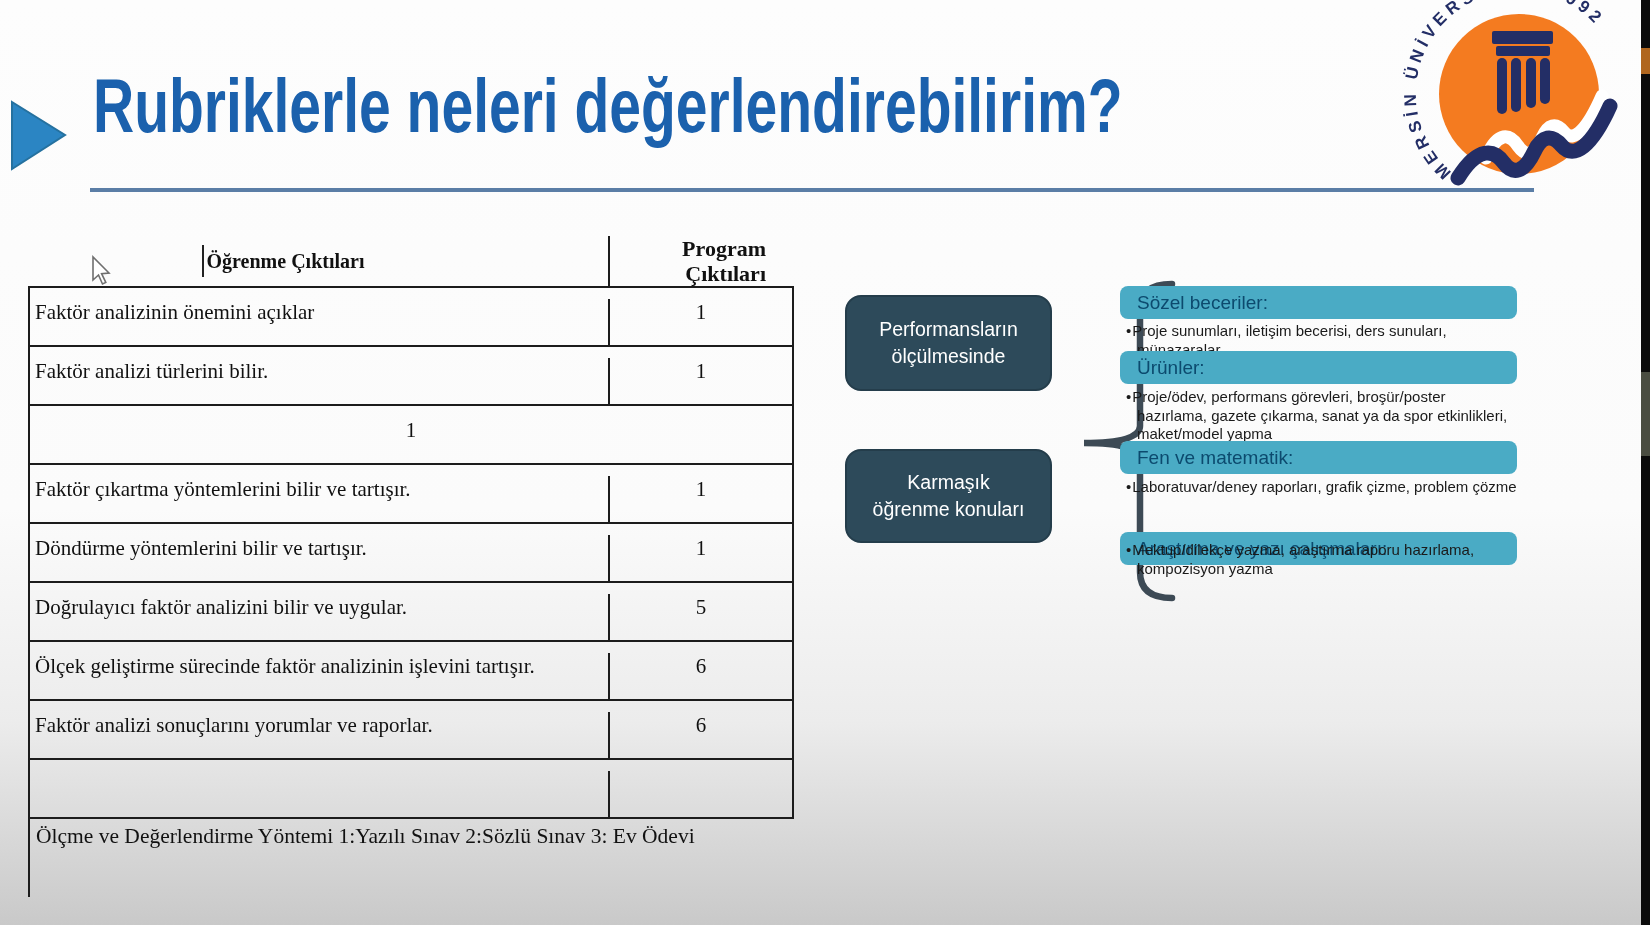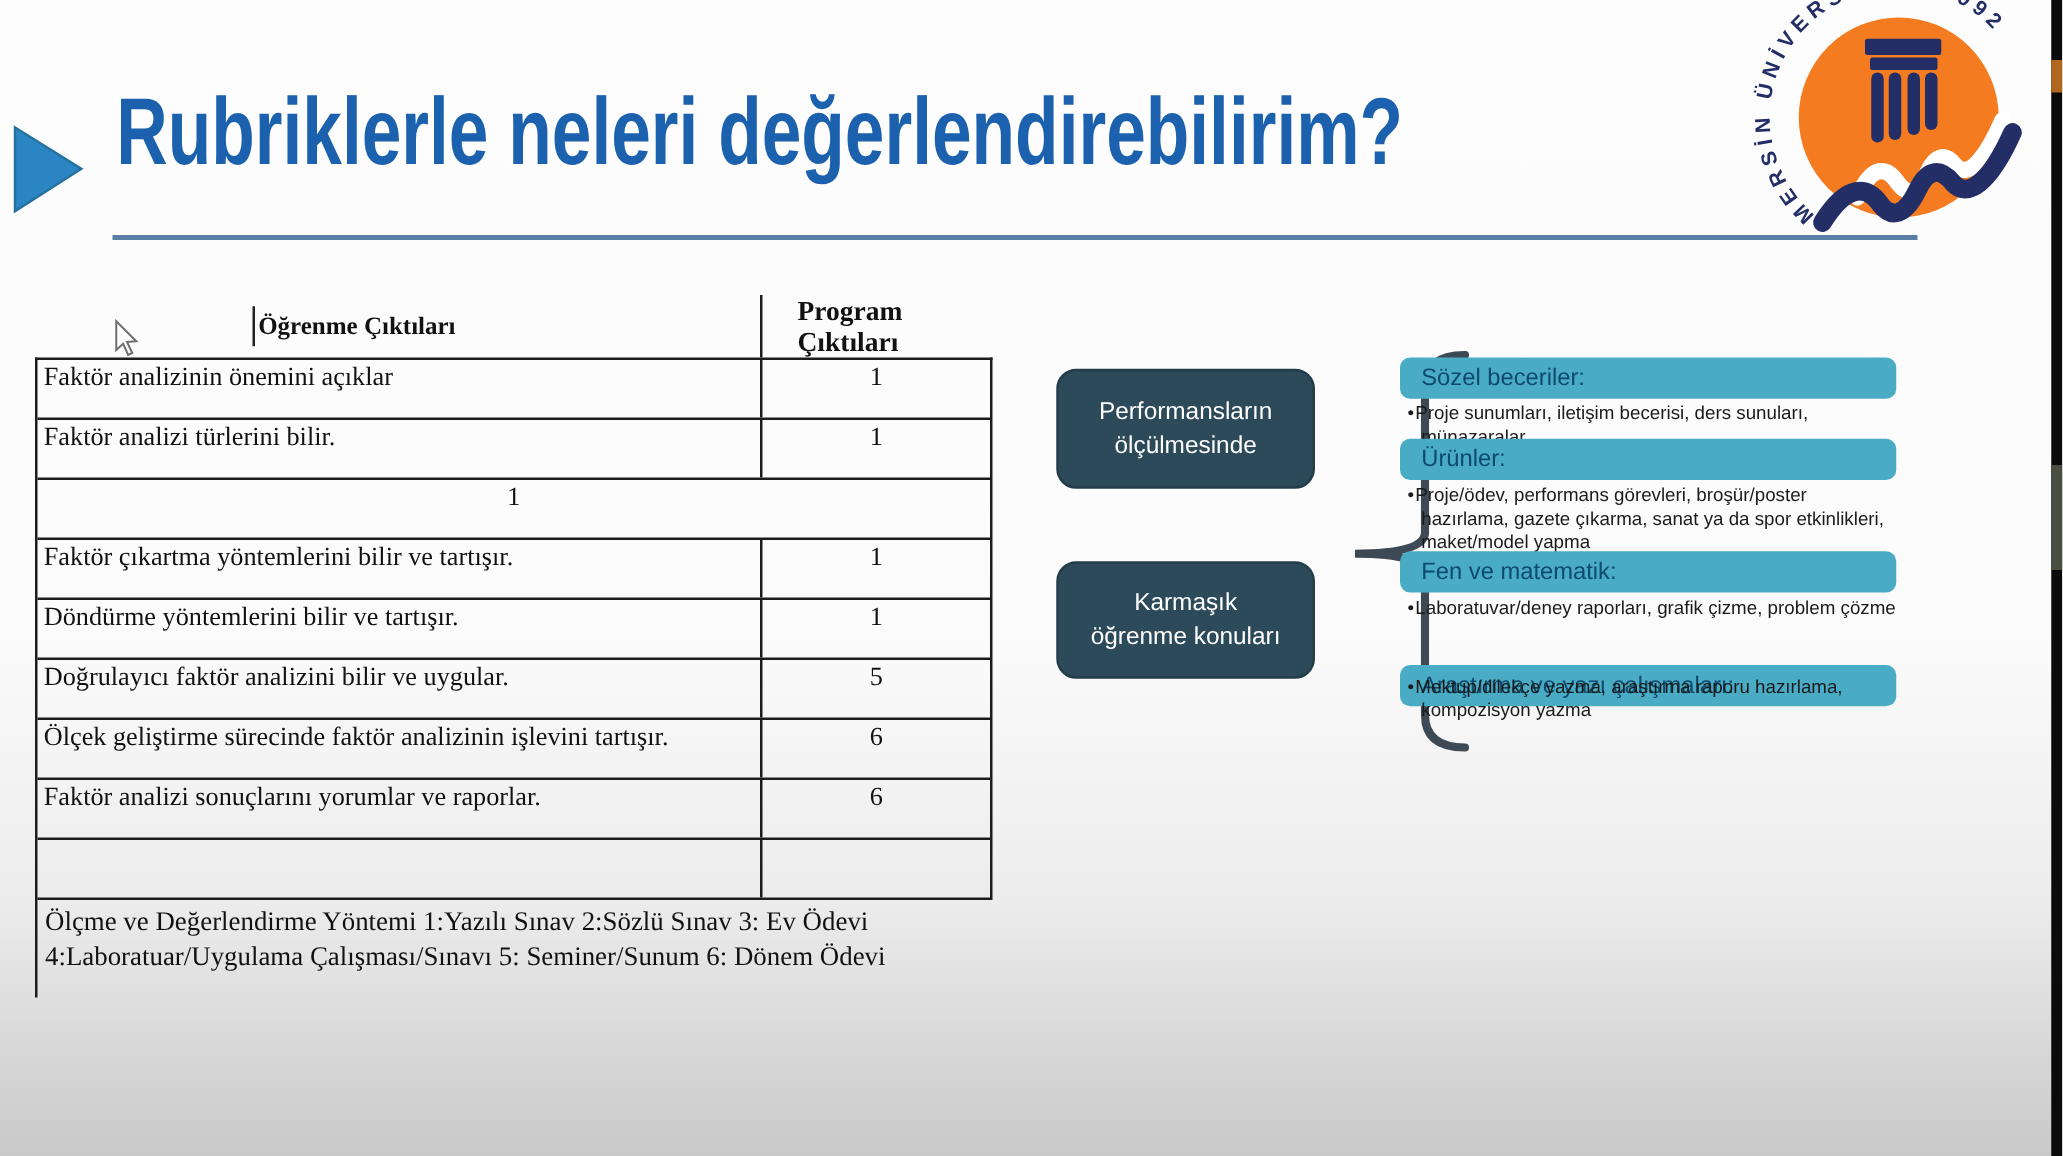--- a/index.html
+++ b/index.html
@@ -24,26 +24,26 @@
   .logo{ position:absolute; left:1336px; top:-6px; }
 
   
   .otable{ position:absolute; left:28px; top:236px; width:766px; font-family:"Liberation Serif", serif; color:#111; }
   .ot-header{ display:flex; height:50px; }
   .ot-header .c1{
     width:582px; border-right:2px solid #1c1c1c; display:flex; align-items:center; justify-content:center;
     padding-right:70px; font-weight:700; font-size:20px;
   }
   .ot-header .c2{
-    flex:1; display:flex; align-items:center; justify-content:center; text-align:left;
+    flex:1; display:flex; align-items:center; justify-content:center; text-align:right;
     font-weight:700; font-size:22px; line-height:25px; padding:0 28px;
   }
   .caret{ display:inline-block; width:2px; height:32px; background:#222; margin-right:3px; vertical-align:middle; }
   .ot-body{ border:2px solid #1c1c1c; border-bottom:none; }
-  .ot-row{ display:flex; height:48px; border-bottom:2px solid #1c1c1c; }
+  .ot-row{ display:flex; height:48px; border-bottom:2px solid #1c1c1c;margin-top:11px; }
   .ot-row .c1{
     width:580px; border-right:2px solid #1c1c1c; padding-left:5px;
     font-size:21px; line-height:27px; white-space:nowrap; overflow:hidden;
   }
   .ot-row .c2{ flex:1; text-align:center; font-size:21px; line-height:27px; }
   .ot-footer{
     border-left:2px solid #1c1c1c; min-height:78px; padding:3px 0 0 6px;
     font-size:21.5px; line-height:28px; white-space:nowrap;
   }
 
@@ -154,21 +154,20 @@
         <div class="c1">Faktör analizi sonuçlarını yorumlar ve raporlar.</div>
         <div class="c2">6</div>
       </div>
       <div class="ot-row">
         <div class="c1"></div>
         <div class="c2"></div>
       </div>
     </div>
     <div class="ot-footer">
       <div>Ölçme ve Değerlendirme Yöntemi 1:Yazılı Sınav 2:Sözlü Sınav 3: Ev Ödevi</div>
-      <div>4:Laboratuar/Uygulama Çalışması/Sınavı 5: Seminer/Sunum 6: Dönem Ödevi</div>
     </div>
   </div>
 
   <svg class="cursor" width="22" height="32" viewBox="0 0 22 32">
     <path d="M3,2 L3,25 L8.5,20 L12.5,29 L15.8,27.4 L11.6,18.6 L19,18 Z" fill="#ffffff" stroke="#6f6f6f" stroke-width="1.6"></path>
   </svg>
 
   <div class="dark-box b1">Performansların
 ölçülmesinde</div>
   <div class="dark-box b2">Karmaşık

